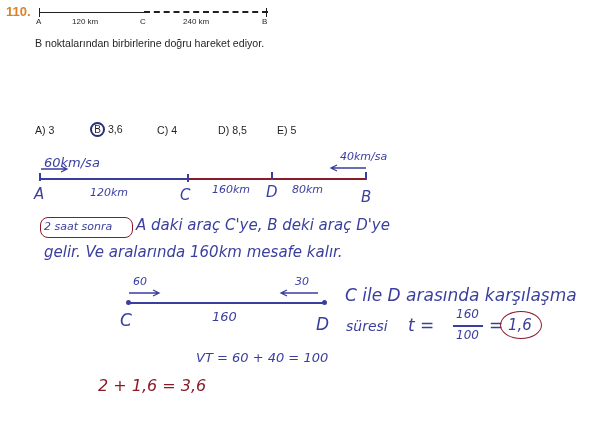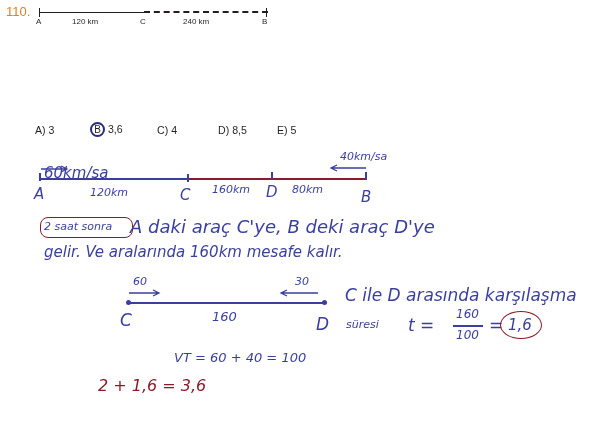--- a/index.html
+++ b/index.html
@@ -1,19 +1,19 @@
 <!DOCTYPE html>
 <html><head>
 <meta charset="utf-8">
 <style>
   * { margin: 0; padding: 0; box-sizing: border-box; }
   html, body { width: 600px; height: 423px; background: #ffffff; overflow: hidden; }
   body { position: relative; font-family: "Liberation Sans", sans-serif; color: #231f20; }
 
-  .qnum { position: absolute; left: 6px; top: 4px; font-weight: normal; font-size: 13px; color: #d9822b; }
+  .qnum { position: absolute; left: 6px; top: 4px; font-weight: bold; font-size: 13px; color: #d9822b; }
 
   
   .printed-diagram { position: absolute; left: 38px; top: 4px; width: 232px; height: 26px; }
   .pd-line { position: absolute; top: 8px; height: 0; }
   .pd-solid { left: 2px; width: 104px; border-top: 1px solid #231f20; }
   .pd-dash { left: 106px; width: 124px; border-top: 2px dashed #231f20; top: 7px; }
   .pd-tick { position: absolute; top: 4px; width: 1px; height: 9px; background: #231f20; }
   .pd-label { position: absolute; top: 13px; font-size: 8px; color: #231f20; }
 
   .question { position: absolute; left: 35px; top: 36px; width: 300px; font-size: 10.6px; line-height: 15px; color: #231f20; }
@@ -43,32 +43,33 @@
   <div class="pd-tick" style="left:1px"></div>
   <div class="pd-tick" style="left:228px"></div>
   <span class="pd-label" style="left:-2px">A</span>
   <span class="pd-label" style="left:34px">120 km</span>
   <span class="pd-label" style="left:102px">C</span>
   <span class="pd-label" style="left:145px">240 km</span>
   <span class="pd-label" style="left:224px">B</span>
 </div>
 
 <div class="question">
+  <div>B noktalarından birbirlerine doğru hareket ediyor.</div>
 </div>
 
 <div class="options">
   <span class="opt" style="left:0"><span>A)</span> <span>3</span></span>
   <span class="opt" style="left:55px;top:-2px"><span class="opt-circle">B</span> <span>3,6</span></span>
   <span class="opt" style="left:122px"><span>C)</span> <span>4</span></span>
   <span class="opt" style="left:183px"><span>D)</span> <span>8,5</span></span>
   <span class="opt" style="left:242px"><span>E)</span> <span>5</span></span>
 </div>
 
 <div>
-  <span class="hw" style="left:44px;top:164px;font-size:15px">60km/sa</span>
+  <span class="hw" style="left:44px;top:155px;font-size:13px">60km/sa</span>
   <svg style="left:40px;top:165px" width="30" height="8">
       <path d="M1 4 H26 M21 1 L27 4 L21 7" stroke="#3a3f9e" stroke-width="1.3" fill="none"></path>
     </svg>
   <span class="hw" style="left:340px;top:150px;font-size:11px">40km/sa</span>
   <svg style="left:330px;top:164px" width="38" height="8">
       <path d="M36 4 H2 M7 1 L1 4 L7 7" stroke="#3a3f9e" stroke-width="1.3" fill="none"></path>
     </svg>
 
   <div class="line-blue" style="left:40px;top:178px;width:148px"></div>
   <div class="line-red" style="left:188px;top:178px;width:178px"></div>
@@ -81,21 +82,21 @@
   <span class="hw" style="left:90px;top:186px;font-size:11px">120km</span>
   <span class="hw" style="left:180px;top:186px;font-size:15px">C</span>
   <span class="hw" style="left:212px;top:183px;font-size:11px">160km</span>
   <span class="hw" style="left:266px;top:183px;font-size:15px">D</span>
   <span class="hw" style="left:292px;top:183px;font-size:11px">80km</span>
   <span class="hw" style="left:361px;top:188px;font-size:15px">B</span>
 </div>
 
 <div class="box-red" style="left:40px;top:217px;width:93px;height:21px"></div>
 <span class="hw" style="left:44px;top:220px;font-size:11px">2 saat sonra</span>
-<span class="hw" style="left:130px;top:216px;font-size:18px">A daki araç C'ye, B deki araç D'ye</span>
+<span class="hw" style="left:136px;top:216px;font-size:15px">A daki araç C'ye, B deki araç D'ye</span>
 <span class="hw" style="left:44px;top:243px;font-size:15px">gelir. Ve aralarında 160km mesafe kalır.</span>
 
 <div>
   <span class="hw" style="left:133px;top:275px;font-size:11px">60</span>
   <svg style="left:128px;top:289px" width="34" height="8">
       <path d="M1 4 H30 M25 1 L31 4 L25 7" stroke="#3a3f9e" stroke-width="1.3" fill="none"></path>
     </svg>
   <span class="hw" style="left:295px;top:275px;font-size:11px">30</span>
   <svg style="left:280px;top:289px" width="40" height="8">
       <path d="M38 4 H2 M7 1 L1 4 L7 7" stroke="#3a3f9e" stroke-width="1.3" fill="none"></path>
@@ -103,23 +104,23 @@
 
   <div class="line-blue" style="left:128px;top:302px;width:196px"></div>
   <div class="dot" style="left:126px;top:300px"></div>
   <div class="dot" style="left:322px;top:300px"></div>
   <span class="hw" style="left:120px;top:310px;font-size:17px">C</span>
   <span class="hw" style="left:212px;top:309px;font-size:13px">160</span>
   <span class="hw" style="left:316px;top:314px;font-size:17px">D</span>
 </div>
 
 <span class="hw" style="left:345px;top:285px;font-size:17px">C ile D arasında karşılaşma</span>
-<span class="hw" style="left:346px;top:318px;font-size:11px">süresi</span>
+<span class="hw" style="left:346px;top:318px;font-size:14px">süresi</span>
 <span class="hw" style="left:408px;top:315px;font-size:17px">t =</span>
 <span class="hw" style="left:456px;top:307px;font-size:12px">160</span>
 <div class="line-blue" style="left:453px;top:325px;width:30px;height:1.5px"></div>
 <span class="hw" style="left:456px;top:328px;font-size:12px">100</span>
 <span class="hw" style="left:489px;top:315px;font-size:17px">=</span>
 <div class="circle-red" style="left:500px;top:311px;width:42px;height:28px"></div>
 <span class="hw" style="left:508px;top:316px;font-size:15px">1,6</span>
 
-<span class="hw" style="left:174px;top:350px;font-size:13px">VT = 60 + 40 = 100</span>
+<span class="hw" style="left:196px;top:350px;font-size:13px">VT = 60 + 40 = 100</span>
 <span class="hw hw-red" style="left:98px;top:376px;font-size:16px">2 + 1,6 = 3,6</span>
 
 </body></html>

